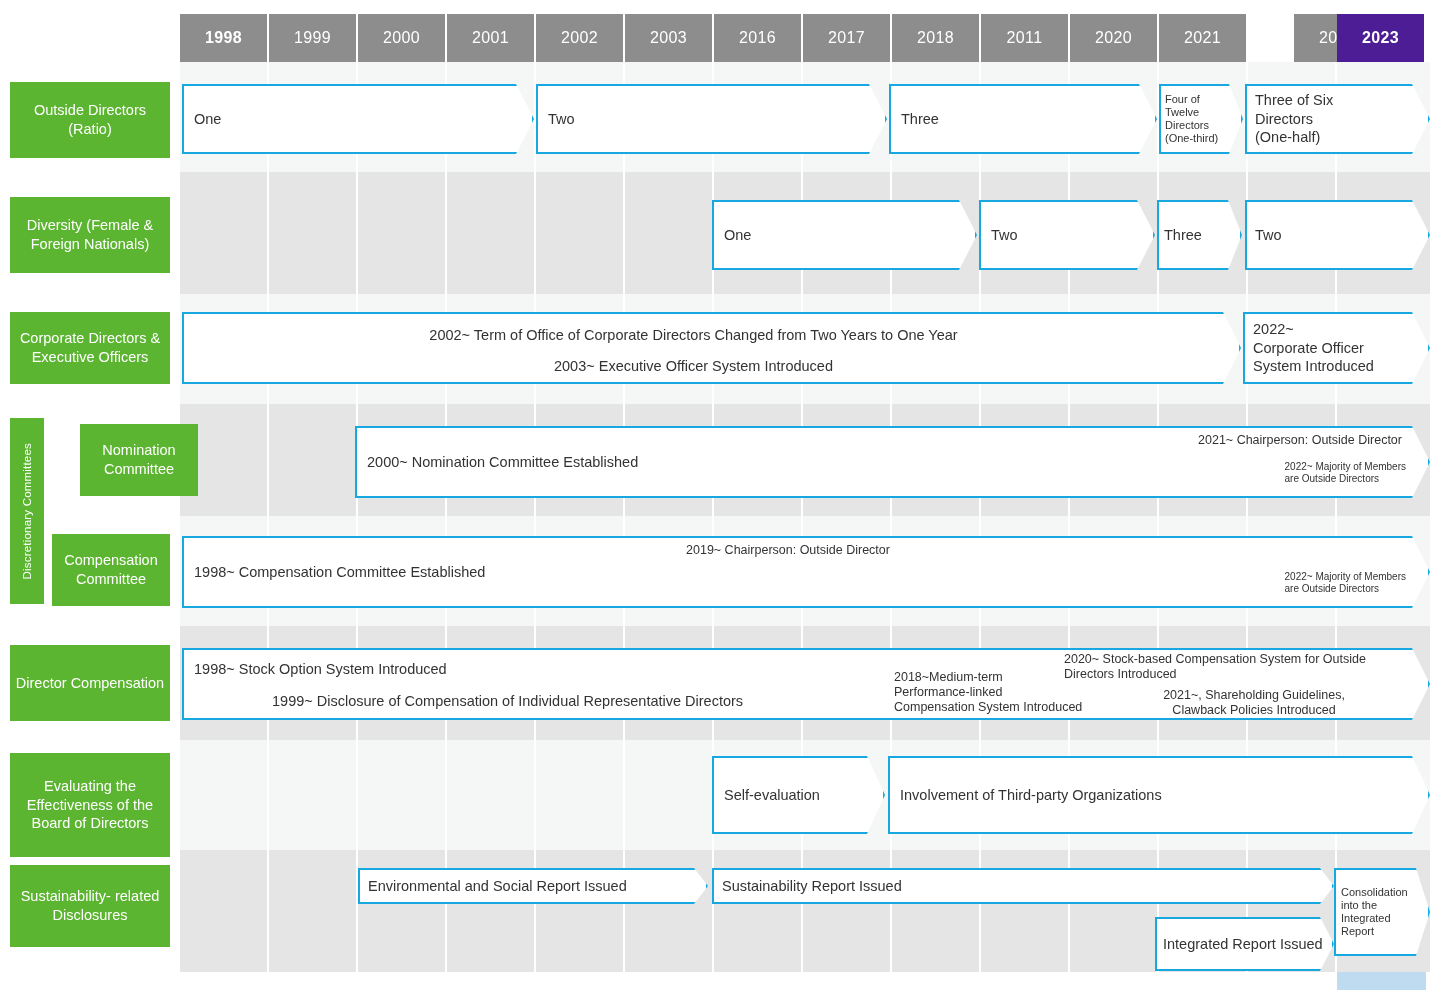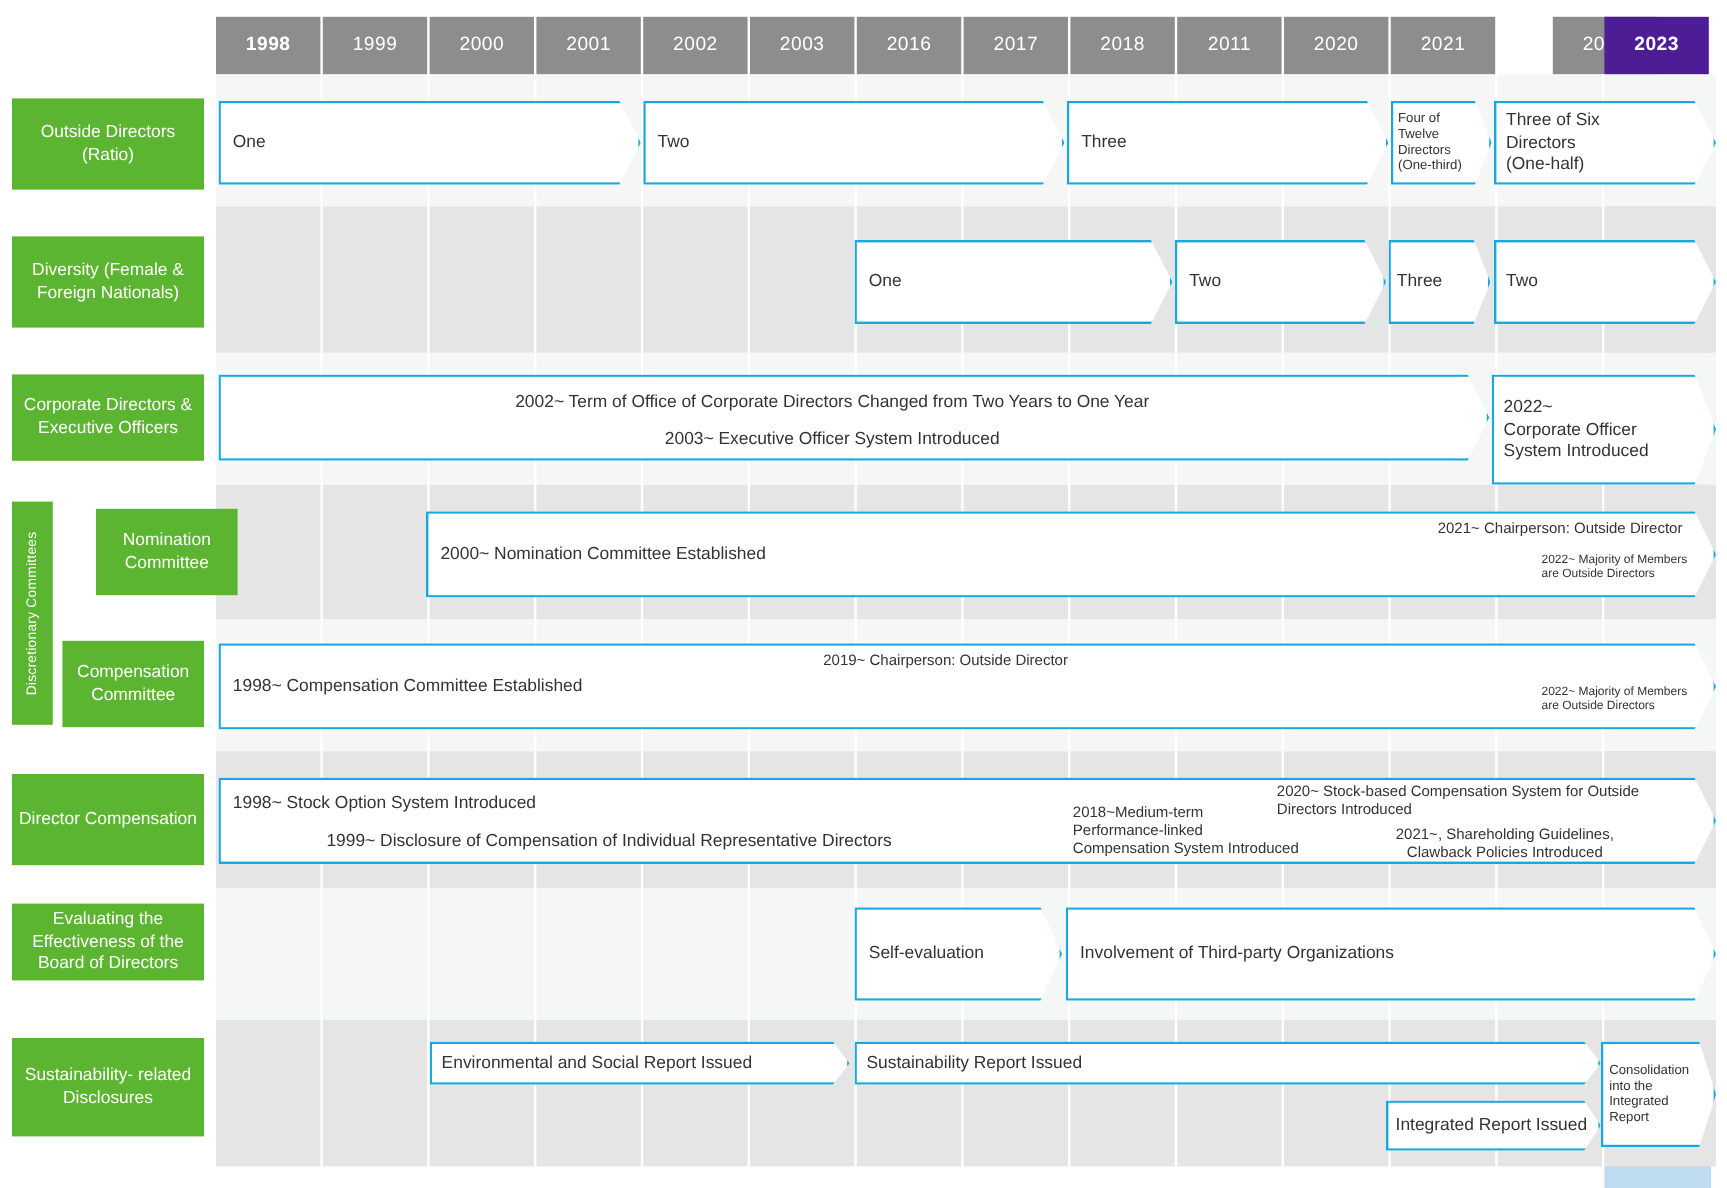--- a/index.html
+++ b/index.html
@@ -142,21 +142,21 @@
 Executive Officers</div>
   <div class="vert-label" style="top:418px;height:186px;">
       <span>Discretionary Committees</span>
     </div>
   <div class="rowlabel sub" style="top:424px;height:72px;margin-left:28px;">Nomination
 Committee</div>
   <div class="rowlabel sub" style="top:534px;height:72px;">Compensation
 Committee</div>
   <div class="rowlabel" style="top:645px;height:76px;">Director
 Compensation</div>
-  <div class="rowlabel" style="top:753px;height:64px;">Evaluating
+  <div class="rowlabel" style="top:753px;height:104px;">Evaluating
 the Effectiveness
 of the Board of
 Directors</div>
   <div class="rowlabel" style="top:865px;height:82px;">Sustainability-
 related
 Disclosures</div>
 
   <div class="arrow" style="left:182px;top:84px;width:352px;height:70px;">
     <div class="txt t-left t-vcenter">One</div>
   </div>
@@ -188,21 +188,21 @@
     <div class="txt t-left t-vcenter" style="left:5px;">Three</div>
   </div>
   <div class="arrow" style="left:1245px;top:200px;width:185px;height:70px;">
     <div class="txt t-left t-vcenter" style="left:8px;">Two</div>
   </div>
 
   <div class="arrow" style="left:182px;top:312px;width:1059px;height:72px;">
     <div class="txt" style="left:0;right:36px;top:12px;text-align:center;">2002~ Term of Office of Corporate  Directors Changed from Two Years to One Year</div>
     <div class="txt" style="left:0;right:36px;top:43px;text-align:center;">2003~ Executive Officer System Introduced</div>
   </div>
-  <div class="arrow" style="left:1243px;top:312px;width:187px;height:92px;">
+  <div class="arrow" style="left:1243px;top:312px;width:187px;height:72px;">
     <div class="txt t-left t-vcenter" style="left:8px;">2022~
 Corporate Officer
 System Introduced</div>
   </div>
 
   <div class="arrow" style="left:355px;top:426px;width:1075px;height:72px;">
     <div class="txt t-left t-vcenter">2000~ Nomination Committee Established</div>
     <div class="txt mid t-right" style="right:26px;top:5px;">2021~ Chairperson: Outside Director</div>
     <div class="txt tiny t-right" style="right:22px;top:33px;">2022~ Majority of Members
 are Outside Directors</div>
@@ -233,21 +233,21 @@
   <div class="arrow" style="left:888px;top:756px;width:542px;height:78px;">
     <div class="txt t-left t-vcenter">Involvement of Third-party Organizations</div>
   </div>
 
   <div class="arrow" style="left:358px;top:868px;width:350px;height:36px;clip-path:polygon(0 0, calc(100% - 14px) 0, 100% 50%, calc(100% - 14px) 100%, 0 100%);">
     <div class="txt t-left t-vcenter" style="left:8px;">Environmental and Social Report Issued</div>
   </div>
   <div class="arrow" style="left:712px;top:868px;width:622px;height:36px;clip-path:polygon(0 0, calc(100% - 14px) 0, 100% 50%, calc(100% - 14px) 100%, 0 100%);">
     <div class="txt t-left t-vcenter" style="left:8px;">Sustainability Report Issued</div>
   </div>
-  <div class="arrow" style="left:1155px;top:917px;width:179px;height:42px;clip-path:polygon(0 0, calc(100% - 14px) 0, 100% 50%, calc(100% - 14px) 100%, 0 100%);">
+  <div class="arrow" style="left:1155px;top:917px;width:179px;height:54px;clip-path:polygon(0 0, calc(100% - 14px) 0, 100% 50%, calc(100% - 14px) 100%, 0 100%);">
     <div class="txt t-left t-vcenter" style="left:6px;">Integrated Report Issued</div>
   </div>
   <div class="arrow" style="left:1334px;top:868px;width:96px;height:88px;clip-path:polygon(0 0, calc(100% - 14px) 0, 100% 50%, calc(100% - 14px) 100%, 0 100%);">
     <div class="txt small t-left t-vcenter" style="left:5px;">Consolidation
 into the
 Integrated
 Report</div>
   </div>
 
 </div>

